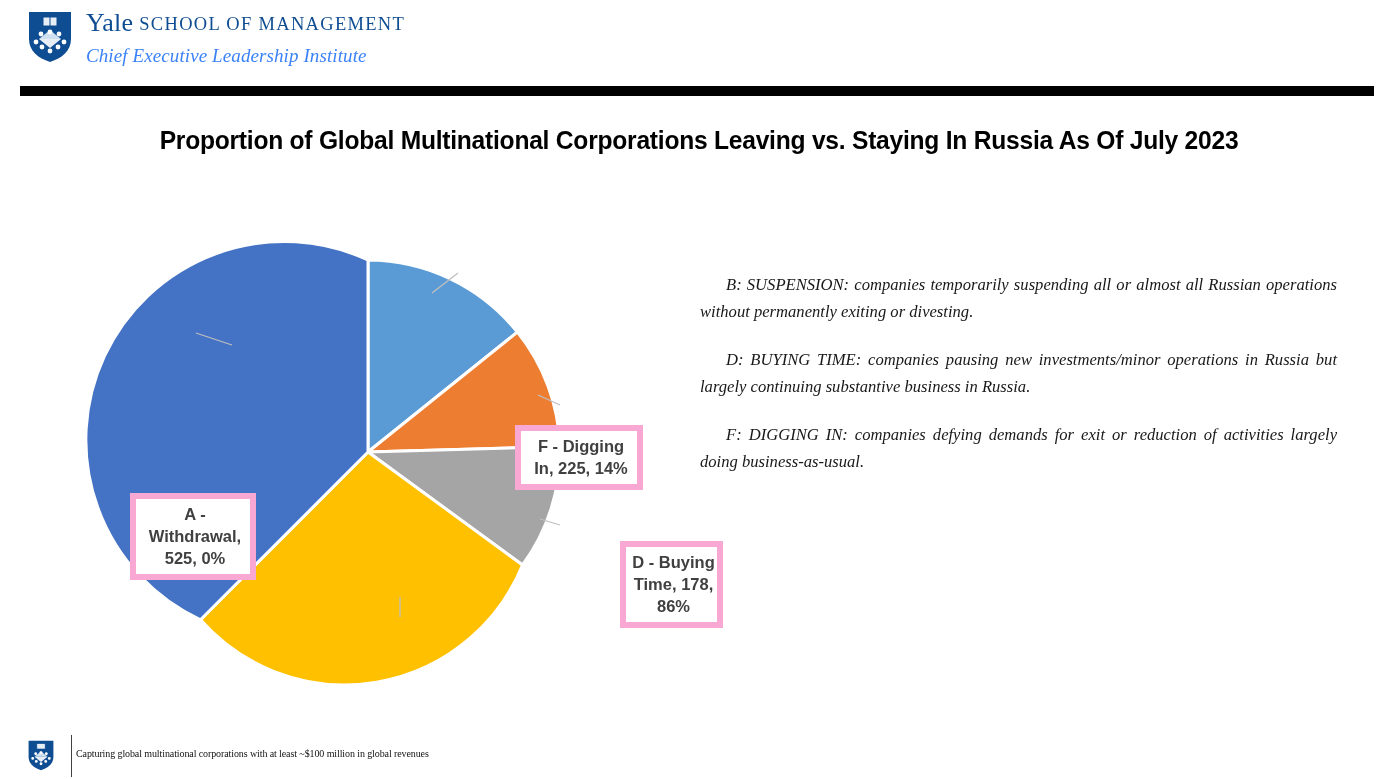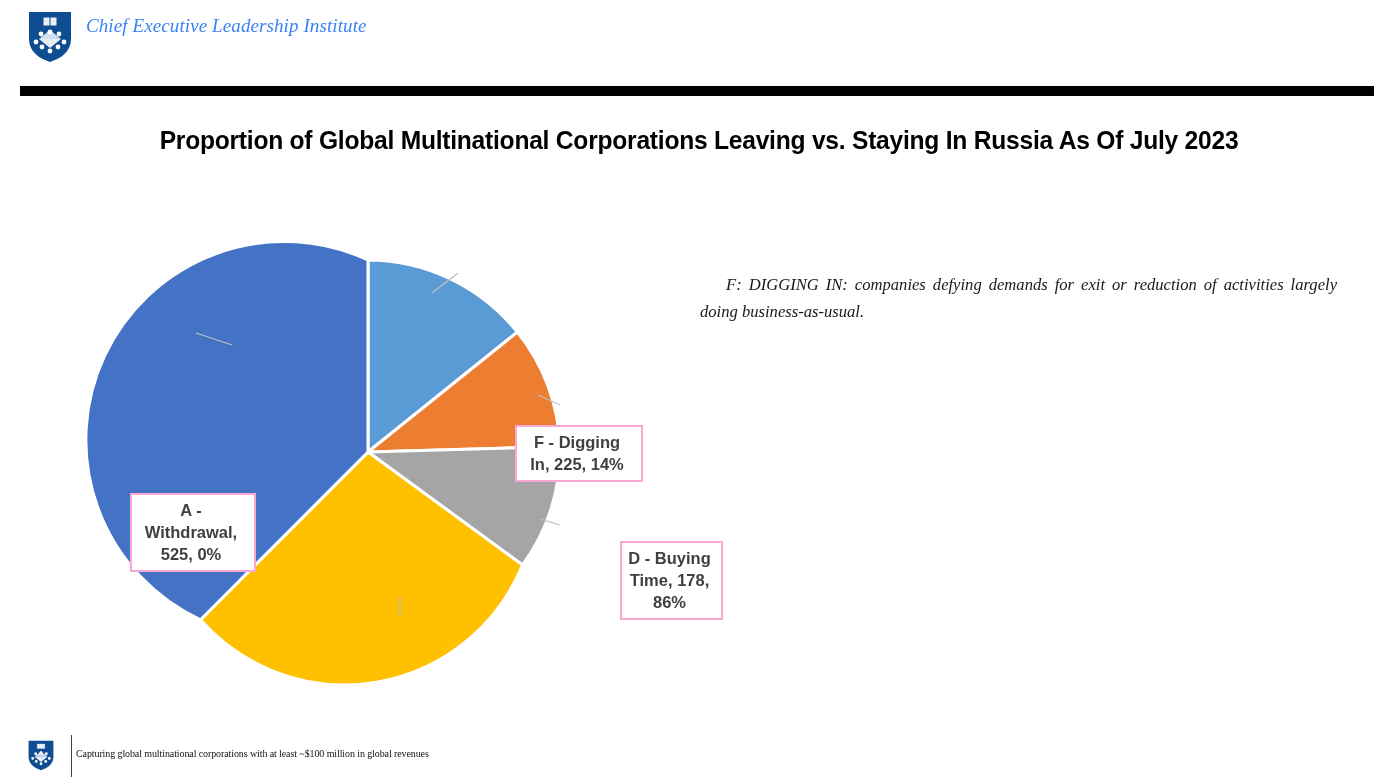--- a/index.html
+++ b/index.html
@@ -87,29 +87,29 @@
   }
   #pie-svg {
     position: absolute;
     left: 0; top: 0;
   }
 
   
   .data-label {
     position: absolute;
     background: #ffffff;
-    border: 2px solid #f9a8d4;
+    border: 6px solid #f9a8d4;
     color: #404040;
     font-family: "Liberation Sans", sans-serif;
     font-weight: bold;
     font-size: 16.5px;
     line-height: 22px;
     text-align: center;
     box-sizing: border-box;
-    padding: 4px 10px 5px 6px;
+    padding: 4px 2px 5px 6px;
     z-index: 5;
   }
   #label-F { left: 455px; top: 220px; width: 128px; }
   #label-A { left:  70px; top: 288px; width: 126px; }
   #label-D { left: 560px; top: 336px; width: 103px; }
   #label-C { left: 560px; top: 494px; width: 101px; }
 
   
   #definitions {
     position: absolute;
@@ -164,20 +164,23 @@
     <circle cx="13" cy="23" r="2.4" fill="#ffffff"></circle>
     <circle cx="31" cy="23" r="2.4" fill="#ffffff"></circle>
     <circle cx="8" cy="31" r="2.4" fill="#ffffff"></circle>
     <circle cx="36" cy="31" r="2.4" fill="#ffffff"></circle>
     <circle cx="14" cy="36" r="2.4" fill="#ffffff"></circle>
     <circle cx="30" cy="36" r="2.4" fill="#ffffff"></circle>
     <circle cx="22" cy="40" r="2.4" fill="#ffffff"></circle>
   </svg>
 
   <div id="header-lockup">
+    <div>
+      <span class="yale-word">Yale</span><span class="yale-sub">School of Management</span>
+    </div>
     <div id="header-institute">Chief Executive Leadership Institute</div>
   </div>
 
   <div id="header-rule"></div>
 </div>
 
 <div id="slide-title">Proportion of Global Multinational Corporations Leaving vs. Staying In Russia As Of July 2023</div>
 
 <div id="chart-area">
 
@@ -204,20 +207,22 @@
     </g>
   </svg>
 
   <div class="data-label" id="label-F">F - Digging In, 225, 14%</div>
   <div class="data-label" id="label-A">A - Withdrawal, 525, 0%</div>
   <div class="data-label" id="label-D">D - Buying Time, 178, 86%</div>
 
 </div>
 
 <div id="definitions">
+  <p class="definition">B: SUSPENSION: companies temporarily suspending all or almost all Russian operations without permanently exiting or divesting.</p>
+  <p class="definition">D: BUYING TIME: companies pausing new investments/minor operations in Russia but largely continuing substantive business in Russia.</p>
   <p class="definition">F: DIGGING IN: companies defying demands for exit or reduction of activities largely doing business-as-usual.</p>
 </div>
 
 <svg id="footer-shield" viewBox="0 0 44 52">
   <path d="M1 1 H43 V28 C43 40 34 47 22 51 C10 47 1 40 1 28 Z" fill="#0f4d92"></path>
   <rect x="15" y="6" width="14" height="9" fill="#e8eef6" stroke="#0f4d92" stroke-width="1"></rect>
   <polygon points="22,19 33,28 11,28" fill="#cfe0f0"></polygon>
   <polygon points="22,37 33,28 11,28" fill="#e8eef6"></polygon>
   <circle cx="22" cy="21" r="2.4" fill="#ffffff"></circle>
   <circle cx="13" cy="23" r="2.4" fill="#ffffff"></circle>

